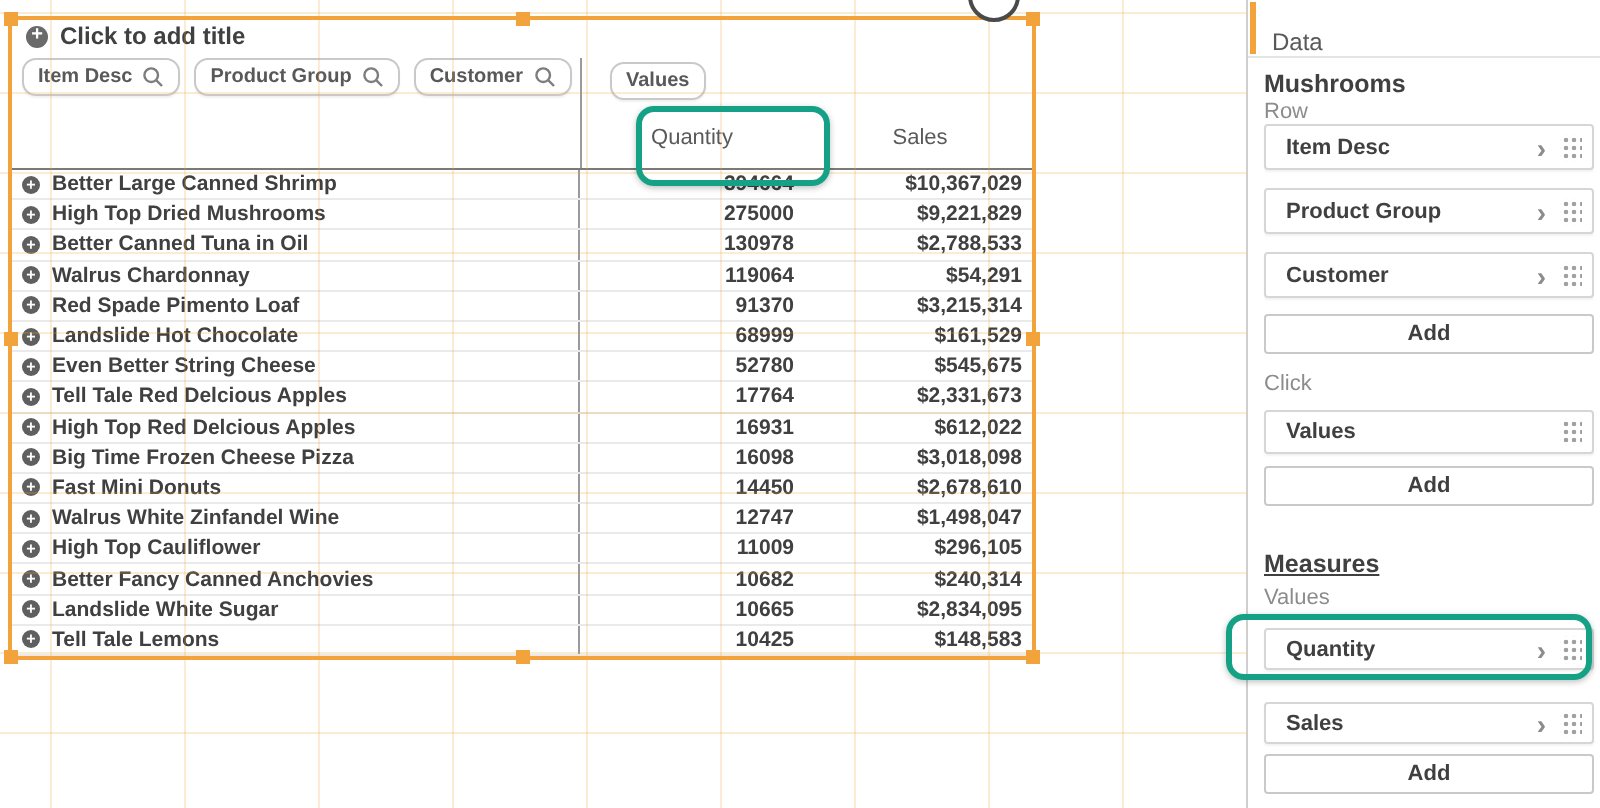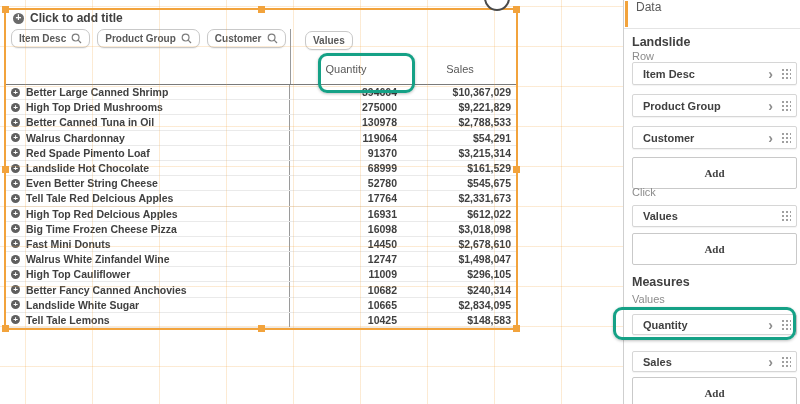--- a/index.html
+++ b/index.html
@@ -57,45 +57,45 @@
   
   .hl-box { position:absolute; border:3px solid #15a186; border-radius:9px; z-index:6;
     box-shadow:0 1px 3px rgba(0,0,0,0.25); pointer-events:none; }
   .hl-quantity-col { left:318px; top:53px; width:97px; height:40px; }
   .hl-quantity-measure { left:613px; top:307px; width:183px; height:33px; }
 
   
   .panel { position:absolute; left:623px; top:0; width:177px; height:404px; background:#fff;
     border-left:1px solid #cfcfcf; z-index:2; }
   .panel-tab { position:absolute; left:0; top:0; right:0; height:29px; border-bottom:1px solid #e4e4e4;
-    display:flex; align-items:flex-start; padding-left:12px; font-size:12px; color:#595959; cursor:pointer; }
+    display:flex; align-items:flex-end; padding-left:12px; font-size:12px; color:#595959; cursor:pointer; }
   .panel-tab::before { content:""; position:absolute; left:1px; top:1px; bottom:1px; width:3px; background:#f2a33c; }
   .p-heading { position:absolute; left:8px; font-size:12.5px; font-weight:bold; color:#404040; }
   .p-sub { position:absolute; left:8px; font-size:11px; color:#8c8c8c; }
   .p-list { position:absolute; left:8px; width:165px; display:flex; flex-direction:column; }
   .p-item { height:22px; flex:none; border:1px solid #d6d6d6; border-radius:2px; background:#fff;
     display:flex; align-items:center; padding:0 5px 0 10px; font-size:11px; font-weight:bold;
     color:#404040; box-shadow:0 1px 1px rgba(0,0,0,0.05); cursor:pointer; }
   .p-item .p-label { flex:1; }
   .chevron { color:#8c8c8c; font-size:14px; line-height:1; margin-right:7px; cursor:pointer; }
   .chevron::before { content:"›"; }
   .drag-handle { width:11px; height:14px; cursor:grab;
     background-image:radial-gradient(circle, #a0a0a0 1px, transparent 1.3px);
     background-size:4px 4px; background-position:1px 1px; }
-  .p-add { position:absolute; left:8px; width:165px; height:32px; border:1px solid #c9c9c9; border-radius:2px;
+  .p-add { position:absolute; left:8px; width:165px; height:20px; border:1px solid #c9c9c9; border-radius:2px;
     background:#fff; display:flex; align-items:center; justify-content:center;
-    font-size:11px; font-weight:bold; color:#404040; cursor:pointer;font-family:Liberation Serif, serif; }
+    font-size:11px; font-weight:bold; color:#404040; cursor:pointer; }
 
   .dims-heading { top:35px; }   .row-label { top:50px;text-align:center; }
   .dims-list { top:62px; gap:9px; }  .dims-list .p-item { height:23px; }
   .add-row { top:157px; }
   .column-label { top:186px; }
   .col-list { top:205px; }
   .add-col { top:233px; }
-  .meas-heading { top:275px; }  .values-label { top:293px; }
+  .meas-heading { top:275px;text-decoration:underline; }  .values-label { top:293px; }
   .meas-list { top:314px; gap:16px; }  .meas-list .p-item { height:21px; }
   .add-meas { top:377px; }
 </style>
 </head>
 <body>
 
 <div class="screen">
 
   <div class="canvas">
 
@@ -307,21 +307,21 @@
   <div class="circle-menu"></div>
 
   <div class="hl-box hl-quantity-col"></div>
   <div class="hl-box hl-quantity-measure"></div>
 
   <div class="panel">
     <div class="panel-tab">
       <span>Data</span>
     </div>
 
-    <div class="p-heading dims-heading">Landslide</div>
+    <div class="p-heading dims-heading">Mushrooms</div>
     <div class="p-sub row-label">Row</div>
 
     <div class="p-list dims-list">
 
         <div class="p-item">
           <span class="p-label">Item Desc</span>
           <span class="chevron"></span>
           <span class="drag-handle"></span>
         </div>
 

